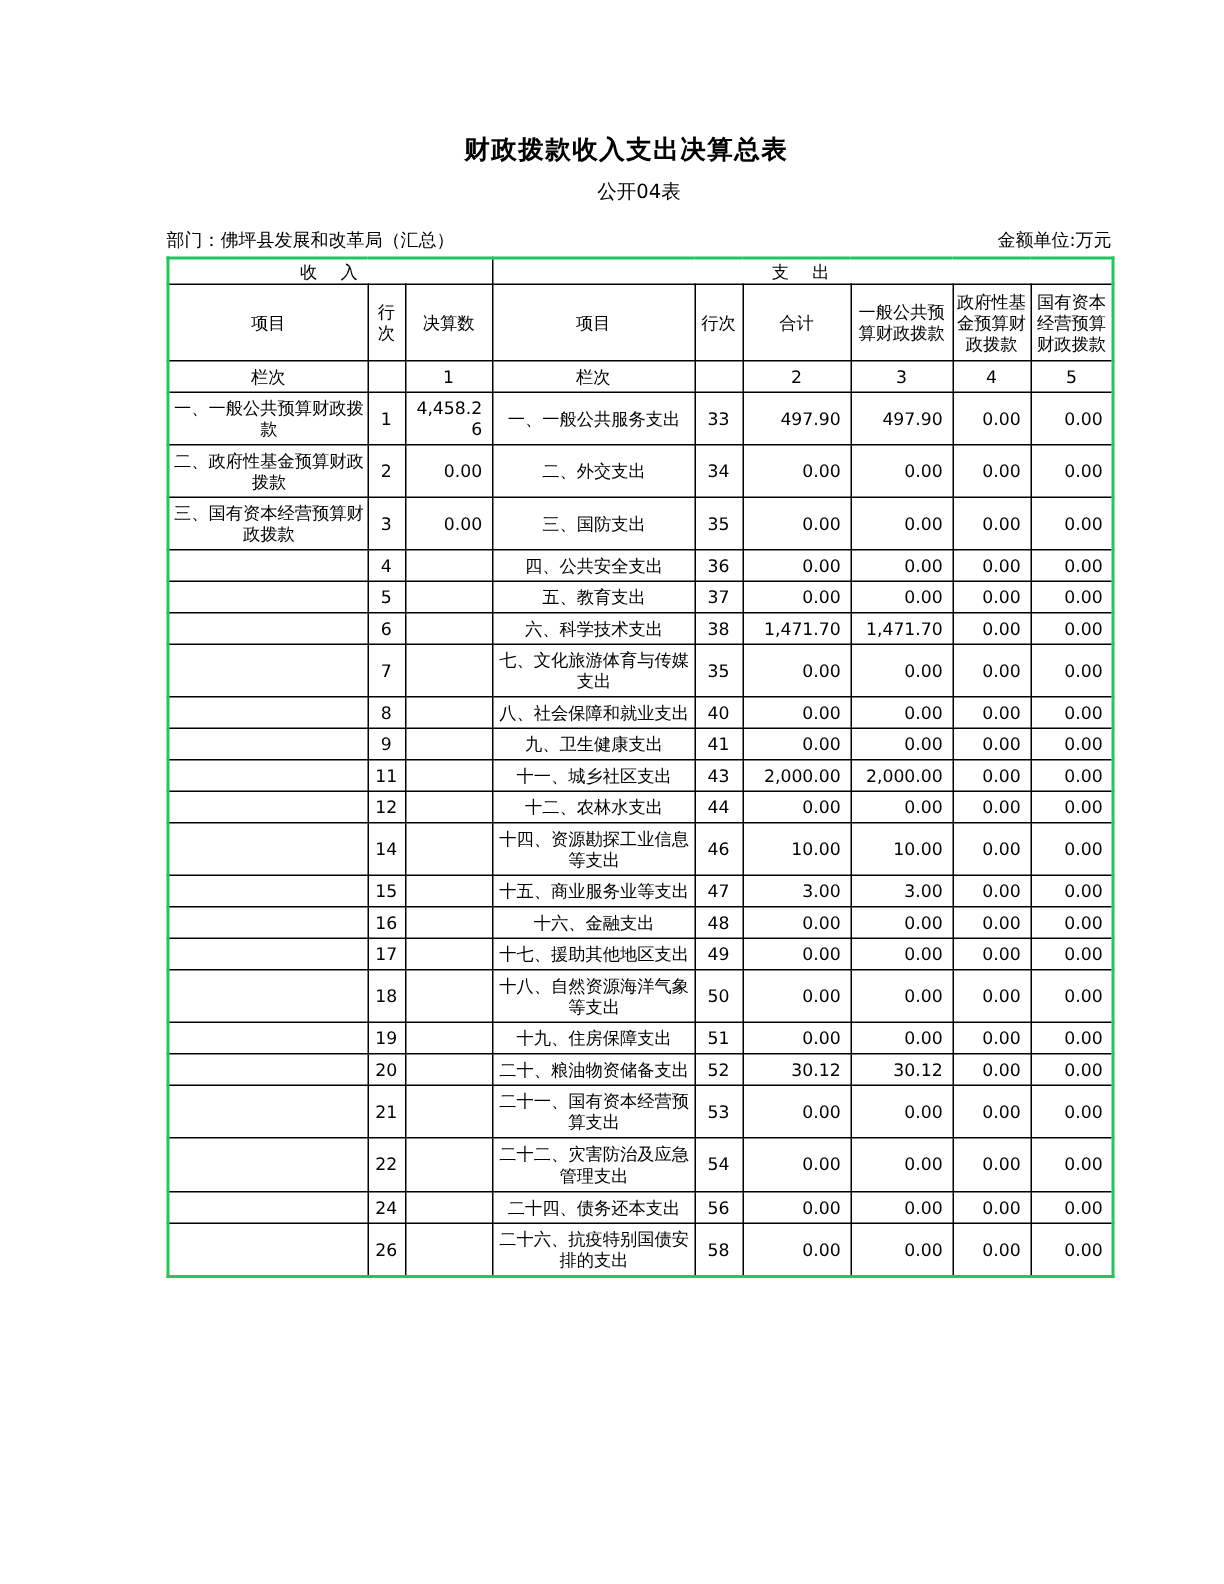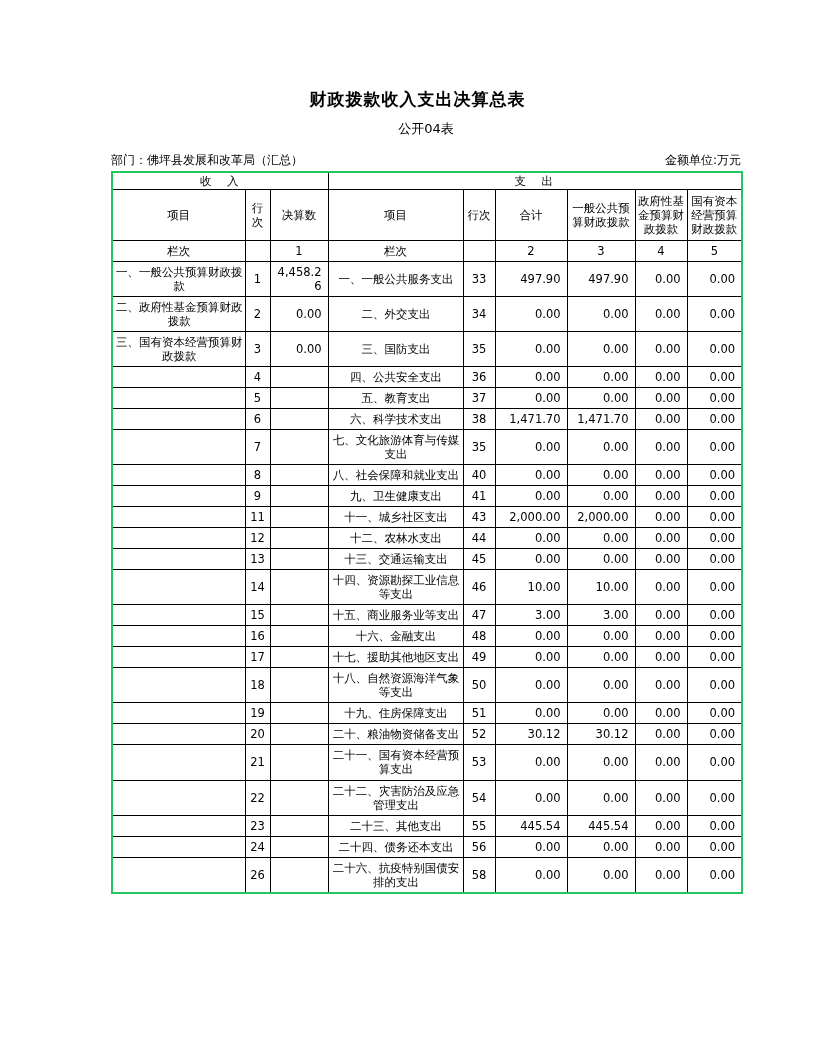--- a/index.html
+++ b/index.html
@@ -247,31 +247,20 @@
           <td class="num"></td>
           <td class="proj">十二、农林水支出</td>
           <td class="c">44</td>
           <td class="num">0.00</td>
           <td class="num">0.00</td>
           <td class="num">0.00</td>
           <td class="num">0.00</td>
         </tr>
         <tr>
           <td class="proj"></td>
-          <td class="c">13</td>
-          <td class="num"></td>
-          <td class="proj">十三、交通运输支出</td>
-          <td class="c">45</td>
-          <td class="num">0.00</td>
-          <td class="num">0.00</td>
-          <td class="num">0.00</td>
-          <td class="num">0.00</td>
-        </tr>
-        <tr>
-          <td class="proj"></td>
           <td class="c">14</td>
           <td class="num"></td>
           <td class="proj">十四、资源勘探工业信息等支出</td>
           <td class="c">46</td>
           <td class="num">10.00</td>
           <td class="num">10.00</td>
           <td class="num">0.00</td>
           <td class="num">0.00</td>
         </tr>
         <tr>
@@ -357,31 +346,20 @@
           <td class="num"></td>
           <td class="proj">二十二、灾害防治及应急管理支出</td>
           <td class="c">54</td>
           <td class="num">0.00</td>
           <td class="num">0.00</td>
           <td class="num">0.00</td>
           <td class="num">0.00</td>
         </tr>
         <tr>
           <td class="proj"></td>
-          <td class="c">23</td>
-          <td class="num"></td>
-          <td class="proj">二十三、其他支出</td>
-          <td class="c">55</td>
-          <td class="num">445.54</td>
-          <td class="num">445.54</td>
-          <td class="num">0.00</td>
-          <td class="num">0.00</td>
-        </tr>
-        <tr>
-          <td class="proj"></td>
           <td class="c">24</td>
           <td class="num"></td>
           <td class="proj">二十四、债务还本支出</td>
           <td class="c">56</td>
           <td class="num">0.00</td>
           <td class="num">0.00</td>
           <td class="num">0.00</td>
           <td class="num">0.00</td>
         </tr>
         <tr>

